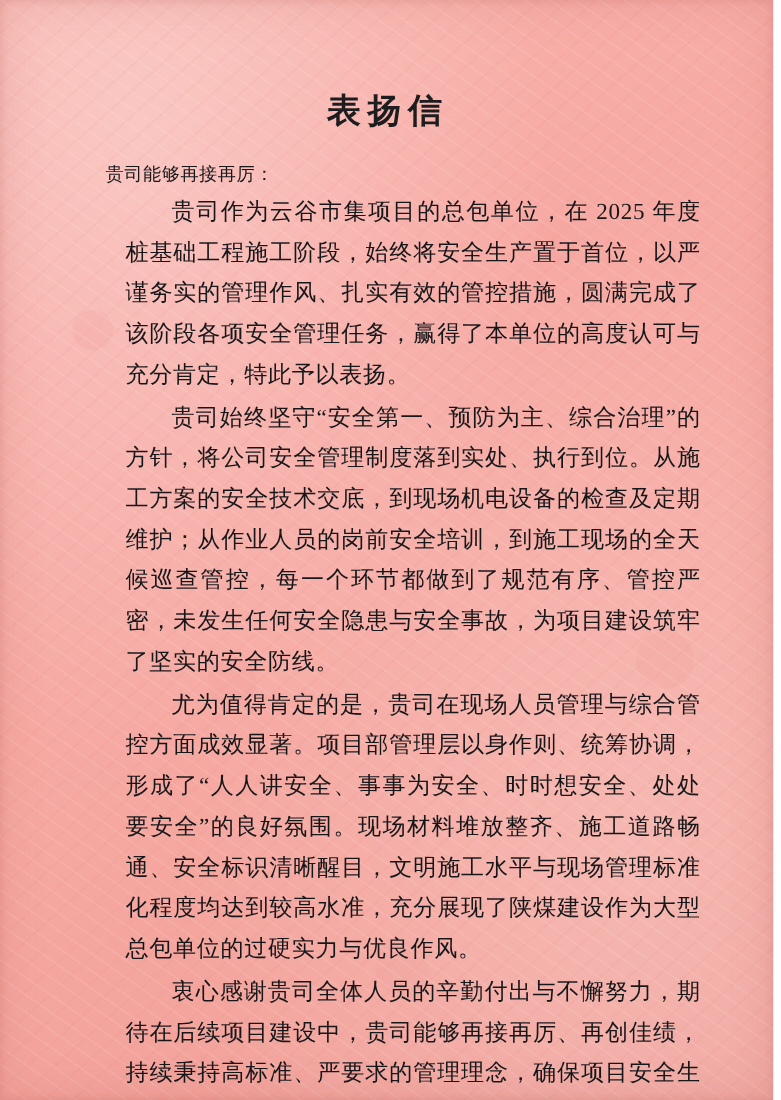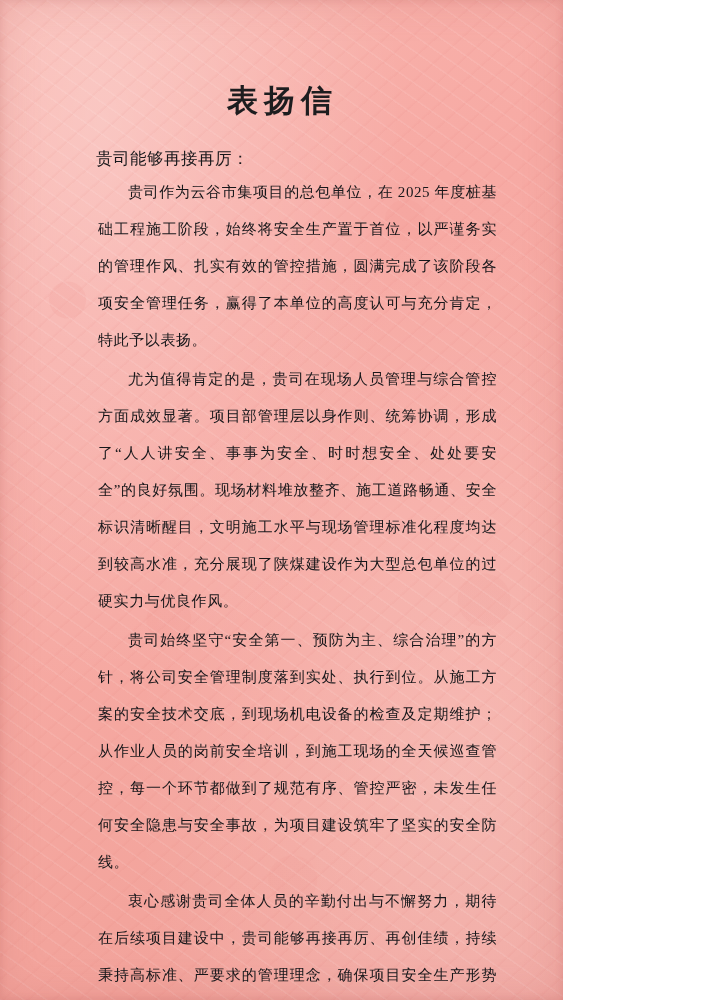--- a/index.html
+++ b/index.html
@@ -8,21 +8,21 @@
   }
   body {
     width: 710px;
     height: 1000px;
     overflow: hidden;
     font-family: "Liberation Serif", "DejaVu Serif", serif;
     background: #ffffff;
   }
   .page {
     position: relative;
-    width: 563px;
+    width: 703px;
     height: 1000px;
     box-sizing: border-box;
     background:
       radial-gradient(ellipse at 18% 12%, rgba(255,255,255,0.30) 0%, rgba(255,255,255,0) 46%),
       radial-gradient(ellipse at 82% 78%, rgba(255,255,255,0.22) 0%, rgba(255,255,255,0) 50%),
       linear-gradient(160deg, #f8b3ac 0%, #f7aaa4 28%, #f6a9a2 55%, #f3a49c 80%, #efa099 100%);
     overflow: hidden;
   }
   
   .texture {
@@ -59,27 +59,27 @@
     margin: 18px 0 26px 0;
     font-family: "Liberation Serif", "DejaVu Serif", serif;
   }
   .salutation {
     font-size: 16.5px;
     color: #17171a;
     margin: 0 0 4px 34px;
     letter-spacing: 0.5px;
   }
   .para {
-    font-size: 15px;
+    font-size: 21px;
     line-height: 37px;
     color: #17171a;
     text-align: justify;
     text-justify: inter-ideograph;
     text-indent: 2em;
-    margin: 0 0 2px 36px;
+    margin: 0 0 2px 52px;
     padding-right: 6px;
     letter-spacing: 0.6px;
   }
   .closing {
     font-size: 15px;
     color: #17171a;
     margin: 48px 0 0 110px;
     letter-spacing: 1px;
   }
   .signature-block {
@@ -138,22 +138,22 @@
   <div class="texture"></div>
   <div class="edge-shadow"></div>
 
   <div class="content">
 
     <h1 class="title">表扬信</h1>
 
     <div class="salutation">贵司能够再接再厉：</div>
 
     <p class="para">贵司作为云谷市集项目的总包单位，在 2025 年度桩基础工程施工阶段，始终将安全生产置于首位，以严谨务实的管理作风、扎实有效的管控措施，圆满完成了该阶段各项安全管理任务，赢得了本单位的高度认可与充分肯定，特此予以表扬。</p>
+    <p class="para">贵司始终坚守“安全第一、预防为主、综合治理”的方针，将公司安全管理制度落到实处、执行到位。从施工方案的安全技术交底，到现场机电设备的检查及定期维护；从作业人员的岗前安全培训，到施工现场的全天候巡查管控，每一个环节都做到了规范有序、管控严密，未发生任何安全隐患与安全事故，为项目建设筑牢了坚实的安全防线。</p>
     <p class="para">尤为值得肯定的是，贵司在现场人员管理与综合管控方面成效显著。项目部管理层以身作则、统筹协调，形成了“人人讲安全、事事为安全、时时想安全、处处要安全”的良好氛围。现场材料堆放整齐、施工道路畅通、安全标识清晰醒目，文明施工水平与现场管理标准化程度均达到较高水准，充分展现了陕煤建设作为大型总包单位的过硬实力与优良作风。</p>
-    <p class="para">贵司始终坚守“安全第一、预防为主、综合治理”的方针，将公司安全管理制度落到实处、执行到位。从施工方案的安全技术交底，到现场机电设备的检查及定期维护；从作业人员的岗前安全培训，到施工现场的全天候巡查管控，每一个环节都做到了规范有序、管控严密，未发生任何安全隐患与安全事故，为项目建设筑牢了坚实的安全防线。</p>
     <p class="para">衷心感谢贵司全体人员的辛勤付出与不懈努力，期待在后续项目建设中，贵司能够再接再厉、再创佳绩，持续秉持高标准、严要求的管理理念，确保项目安全生产形势持续稳定向好，共同将云谷市集项目打造为优质、安全、高效的精品工程。</p>
 
     <div class="closing">特此表扬！</div>
 
     <div class="signature-block">
       <div class="seal">
         <div class="seal-smudge"></div>
         <div class="seal-ring-text" id="seal-ring">
             <span style="transform: rotate(-48.0769deg) translate(-50%, -60px) rotate(0deg);">云</span>
             <span style="transform: rotate(-28.8462deg) translate(-50%, -60px) rotate(0deg);">盛</span>

